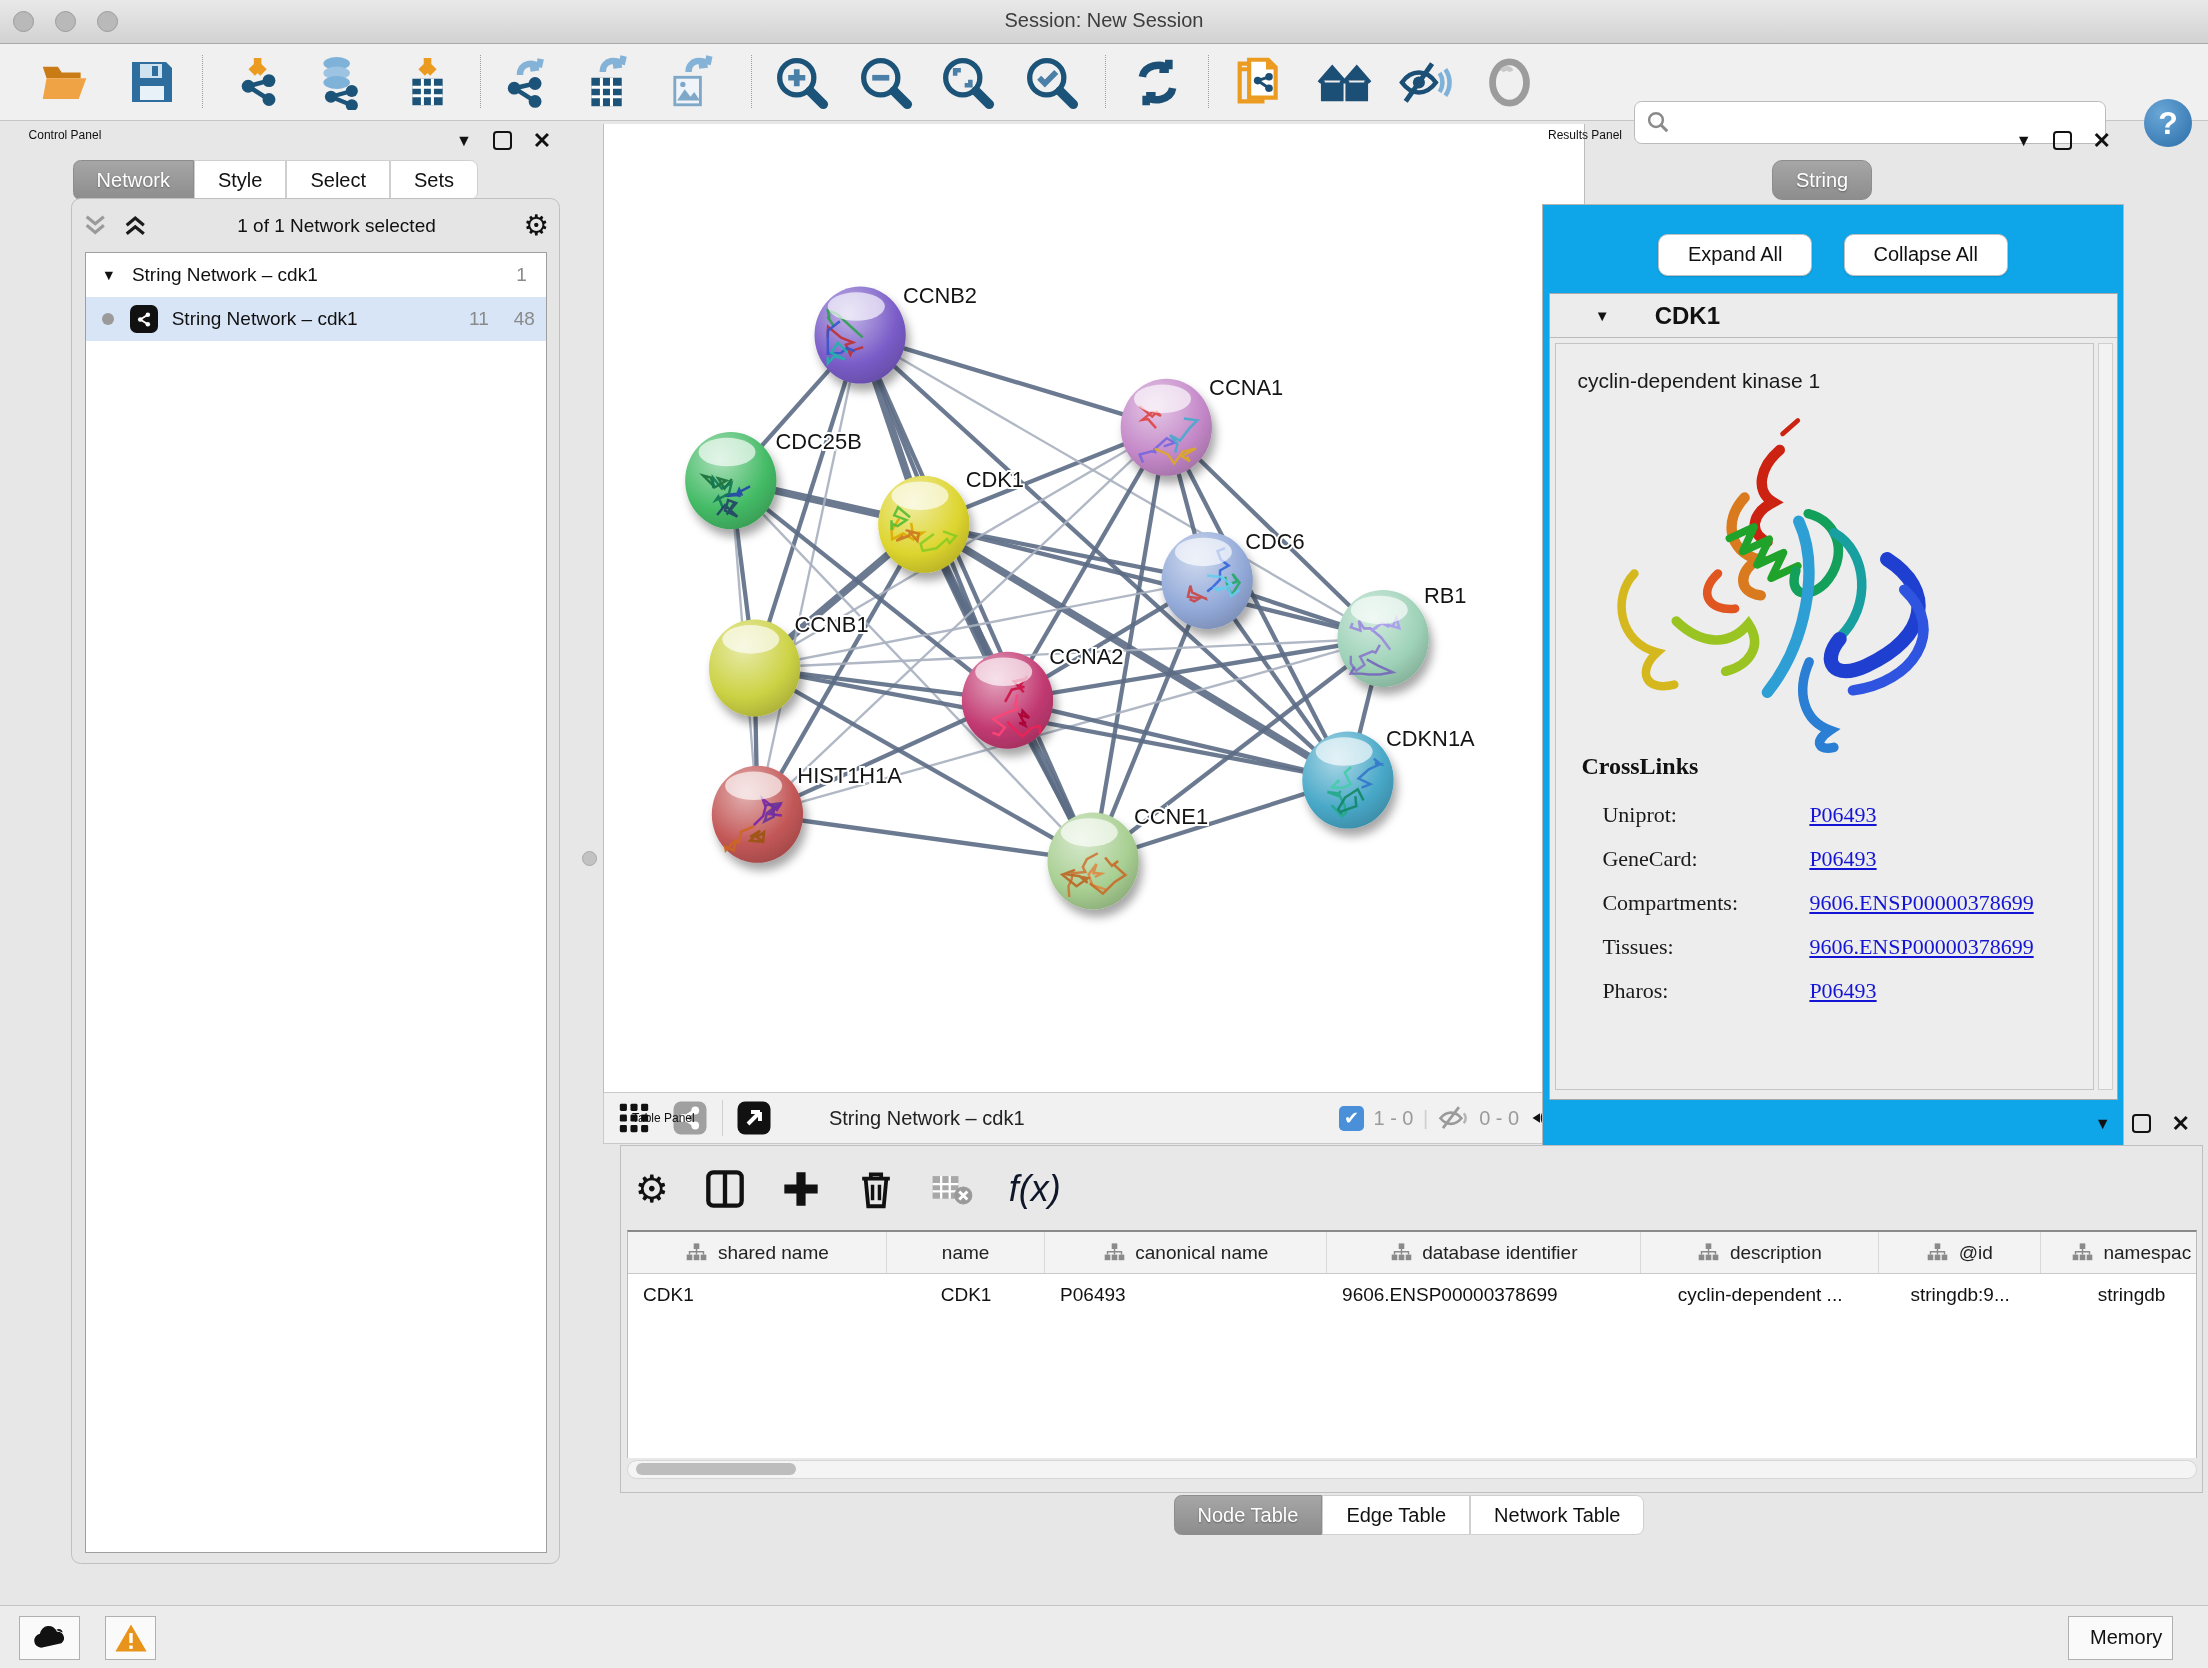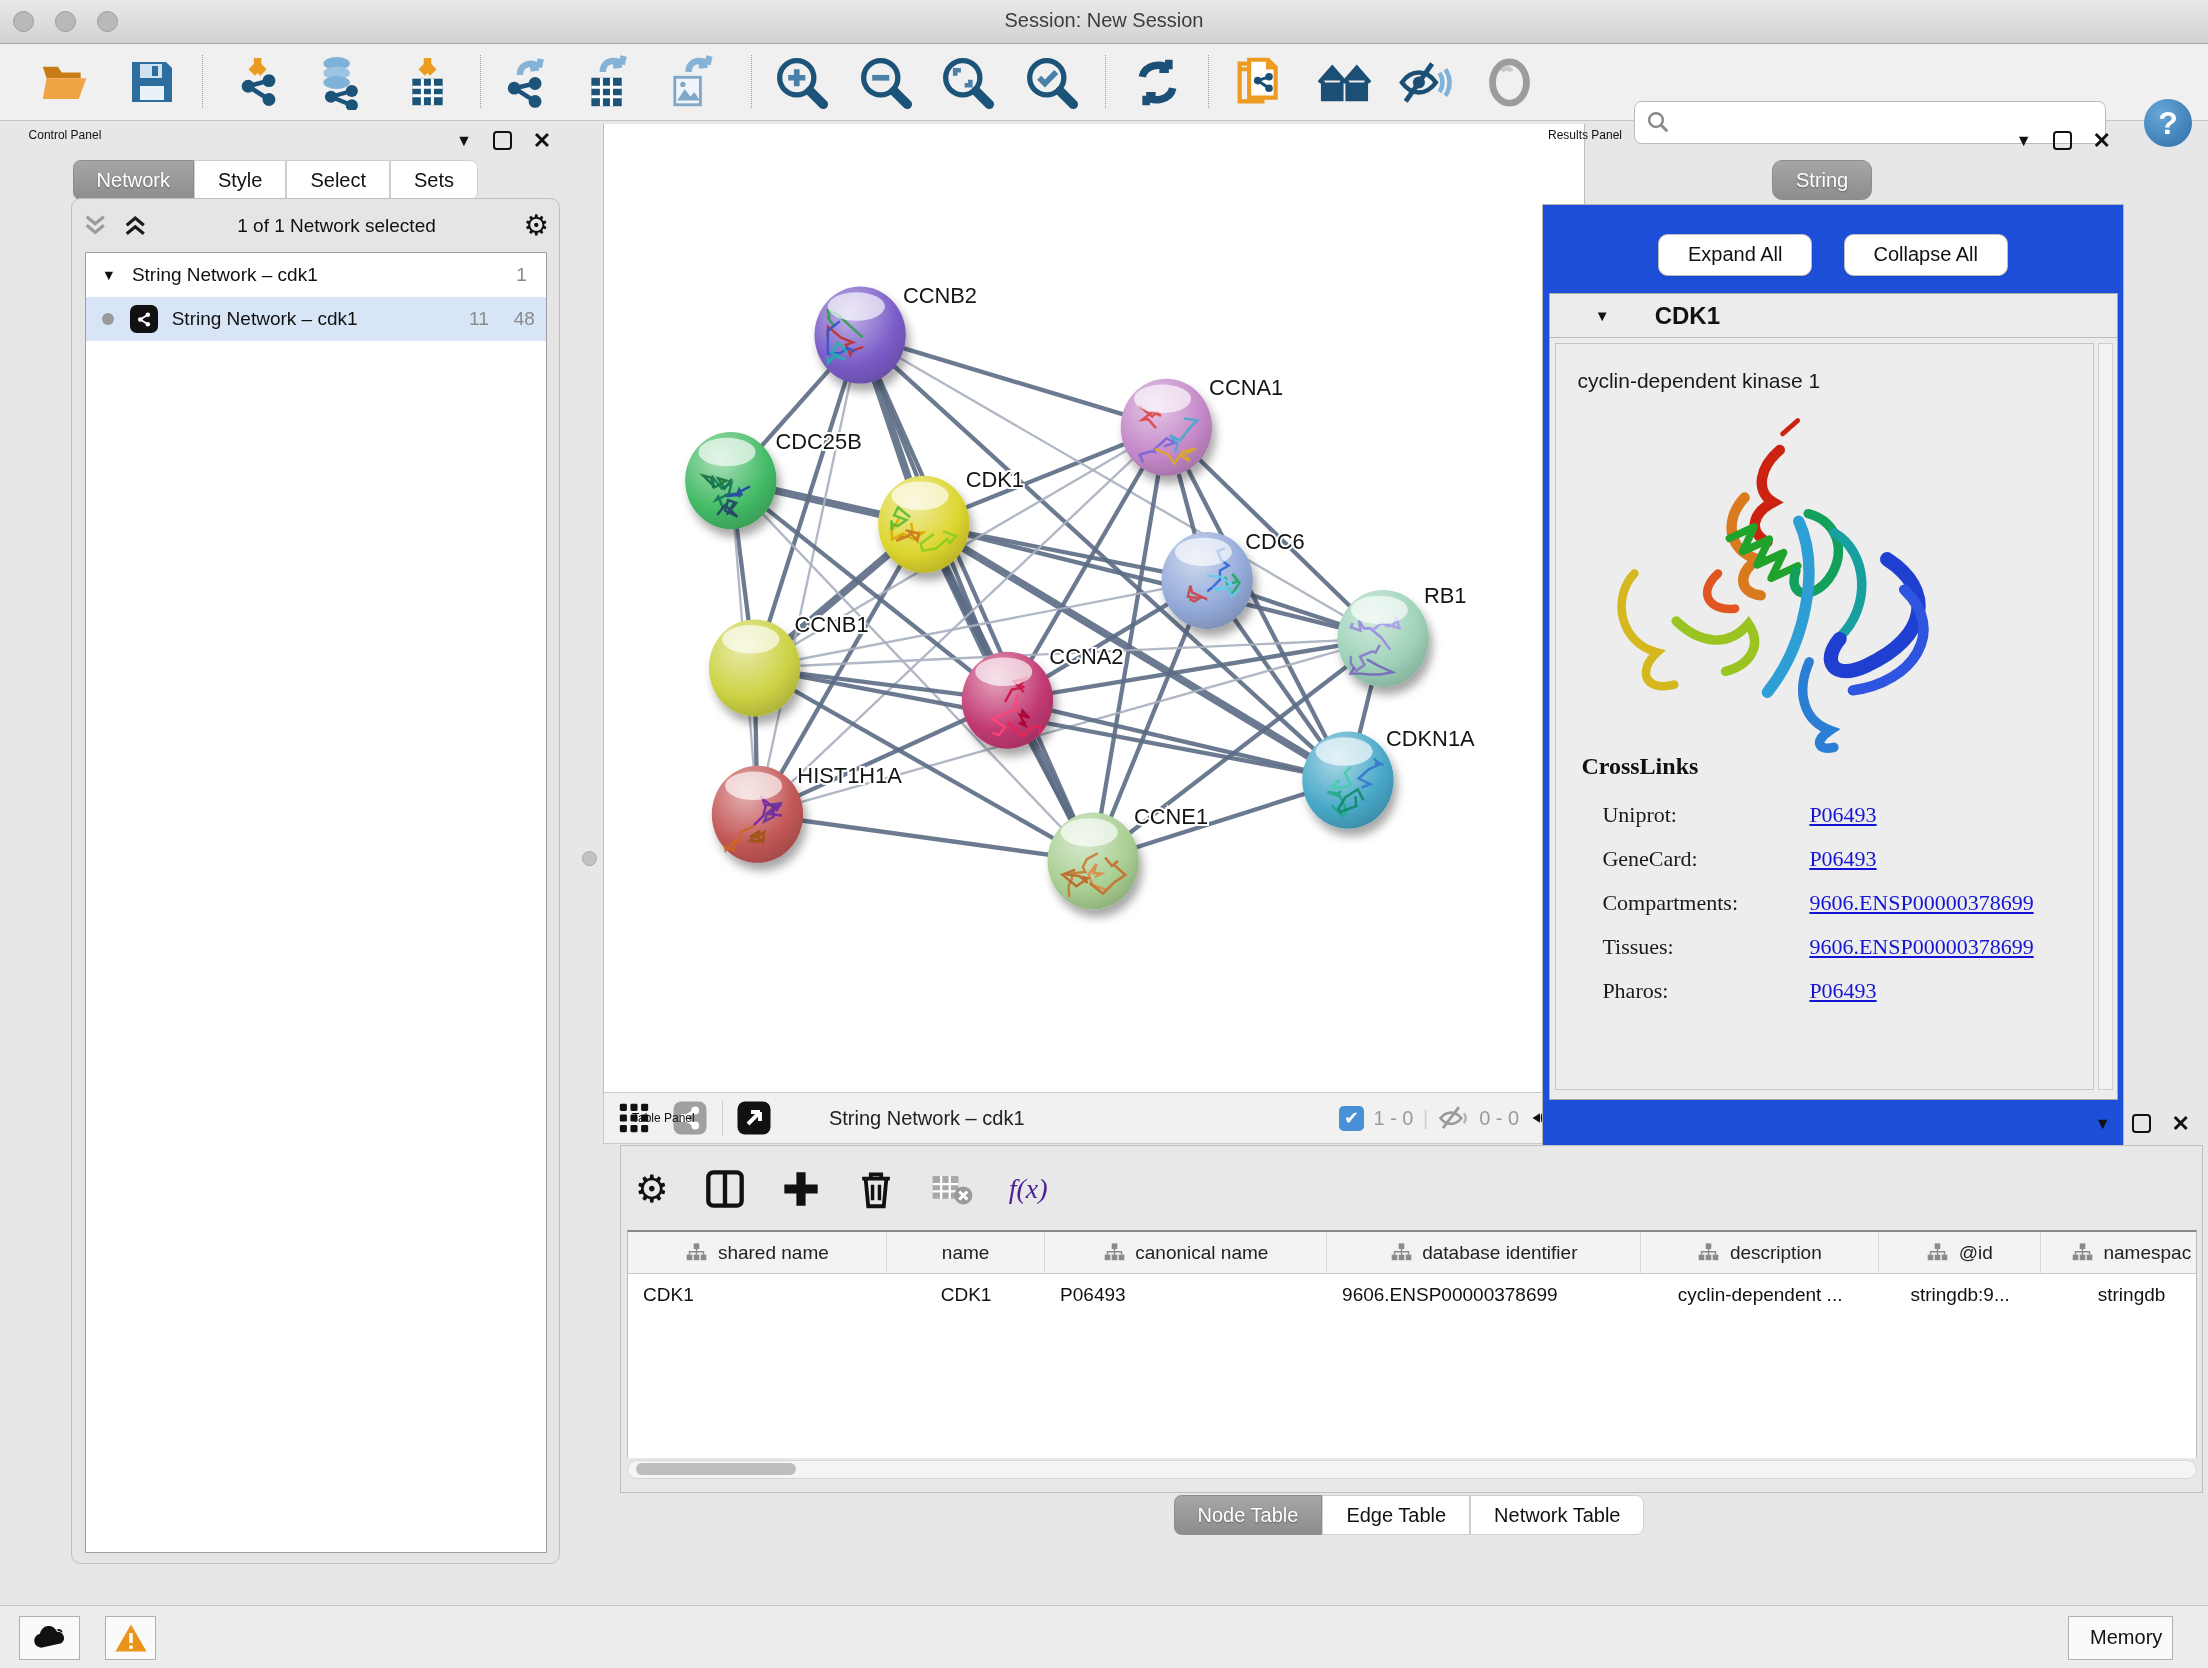--- a/index.html
+++ b/index.html
@@ -58,42 +58,42 @@
   .nt-sep{width:0;height:36px;border-left:1px solid #cfcfcf;margin:0 13.3px;}
   .nt-name{font-size:20px;color:#222;}
   .nt-counts{display:flex;align-items:center;gap:9.5px;color:#9a9a9a;font-size:20px;}
   .chk{width:25px;height:25px;background:#4a90d9;border-radius:4.8px;color:#fff;font-size:18px;
     display:flex;align-items:center;justify-content:center;}
   .splitdot{position:absolute;width:15px;height:15px;border-radius:50%;background:#c2c2c2;border:1px solid #a8a8a8;}
   
   .results-panel{position:absolute;left:1508px;top:124px;width:620px;height:1042px;}
   .rp-tab{position:absolute;left:264px;top:36px;}
   .rp-tab .tabbtn{border-radius:10px;}
-  .rp-box{position:absolute;left:34px;top:80px;width:582px;height:1023px;background:#1d4ed8;
+  .rp-box{position:absolute;left:34px;top:80px;width:582px;height:1023px;background:#0ea5e9;
     border:1px solid #b5b5b5;}
   .rp-buttons{position:absolute;left:0;right:0;top:28.5px;display:flex;justify-content:center;gap:32px;}
   .btn{background:#fff;border:1px solid #c0c0c0;border-radius:9.5px;height:42px;display:flex;
     align-items:center;justify-content:center;padding:0 28.5px;font-size:20px;box-shadow:0 1px 1.9px rgba(0,0,0,.12);}
   .rp-section{position:absolute;left:5.7px;top:88px;width:569px;height:807px;border:1px solid #a8a8a8;background:#ececec;}
   .rp-sec-head{height:44px;display:flex;align-items:center;border-bottom:1px solid #bbb;}
   .rp-gene{font-size:24px;font-weight:bold;}
   .rp-content{position:absolute;left:5.7px;top:49px;right:23px;bottom:9.5px;background:#ededed;border:1px solid #c4c4c4;}
   .rp-desc{position:absolute;left:21px;top:25px;font-size:21px;color:#1a1a1a;}
   .rp-scroll{position:absolute;right:3.8px;top:49px;bottom:9.5px;width:15px;background:#f2f2f2;border:1px solid #cfcfcf;}
   .xl{font-family:"Liberation Serif", serif;}
   .xl-title{position:absolute;left:25px;top:409px;font-size:24px;font-weight:bold;}
   .xl-rows{position:absolute;left:46px;top:449px;right:19px;}
   .xl-row{display:flex;height:44px;align-items:center;font-size:22px;}
   .xl-label{width:207px;color:#1a1a1a;}
   .xl-link{color:#1414d4;text-decoration:underline;}
   
   .table-panel{position:absolute;left:609px;top:1107px;width:1600px;height:439px;}
   .tp-box{position:absolute;left:11.4px;top:38px;width:1583px;height:348px;background:#e8e8e8;border:1px solid #bfbfbf;}
   .tp-toolbar{position:absolute;left:13.3px;top:13.3px;height:59px;display:flex;align-items:center;gap:36px;}
-  .fx{font-family:Liberation Serif, serif;font-style:italic;color:#4c1d95;font-size:28px;}
+  .fx{font-family:Liberation Sans, sans-serif;font-style:italic;color:#0f172a;font-size:36px;}
   .tp-table{position:absolute;left:5.7px;top:84px;right:5.7px;height:228px;background:#fff;border-top:2.9px solid #8a8a8a;
     border-left:1px solid #bbb;border-right:1px solid #bbb;overflow:hidden;}
   .thead{display:flex;background:#f3f3f3;border-bottom:1.9px solid #c9c9c9;height:42px;}
   .th{display:flex;align-items:center;justify-content:center;gap:9.5px;font-size:19px;color:#222;
     border-right:1px solid #d8d8d8;overflow:hidden;white-space:nowrap;flex:none;}
   .trow{display:flex;height:42px;align-items:center;font-size:19px;}
   .td{padding-left:15px;overflow:hidden;white-space:nowrap;flex:none;}
   .td.c{text-align:center;padding-left:0;}
   .tp-hscroll{position:absolute;left:5.7px;right:5.7px;top:314px;height:19px;background:#f4f4f4;border:1px solid #d6d6d6;border-radius:9.5px;}
   .tp-hthumb{position:absolute;left:7.6px;top:1.9px;width:160px;height:12.4px;background:#bdbdbd;border-radius:6.7px;}

